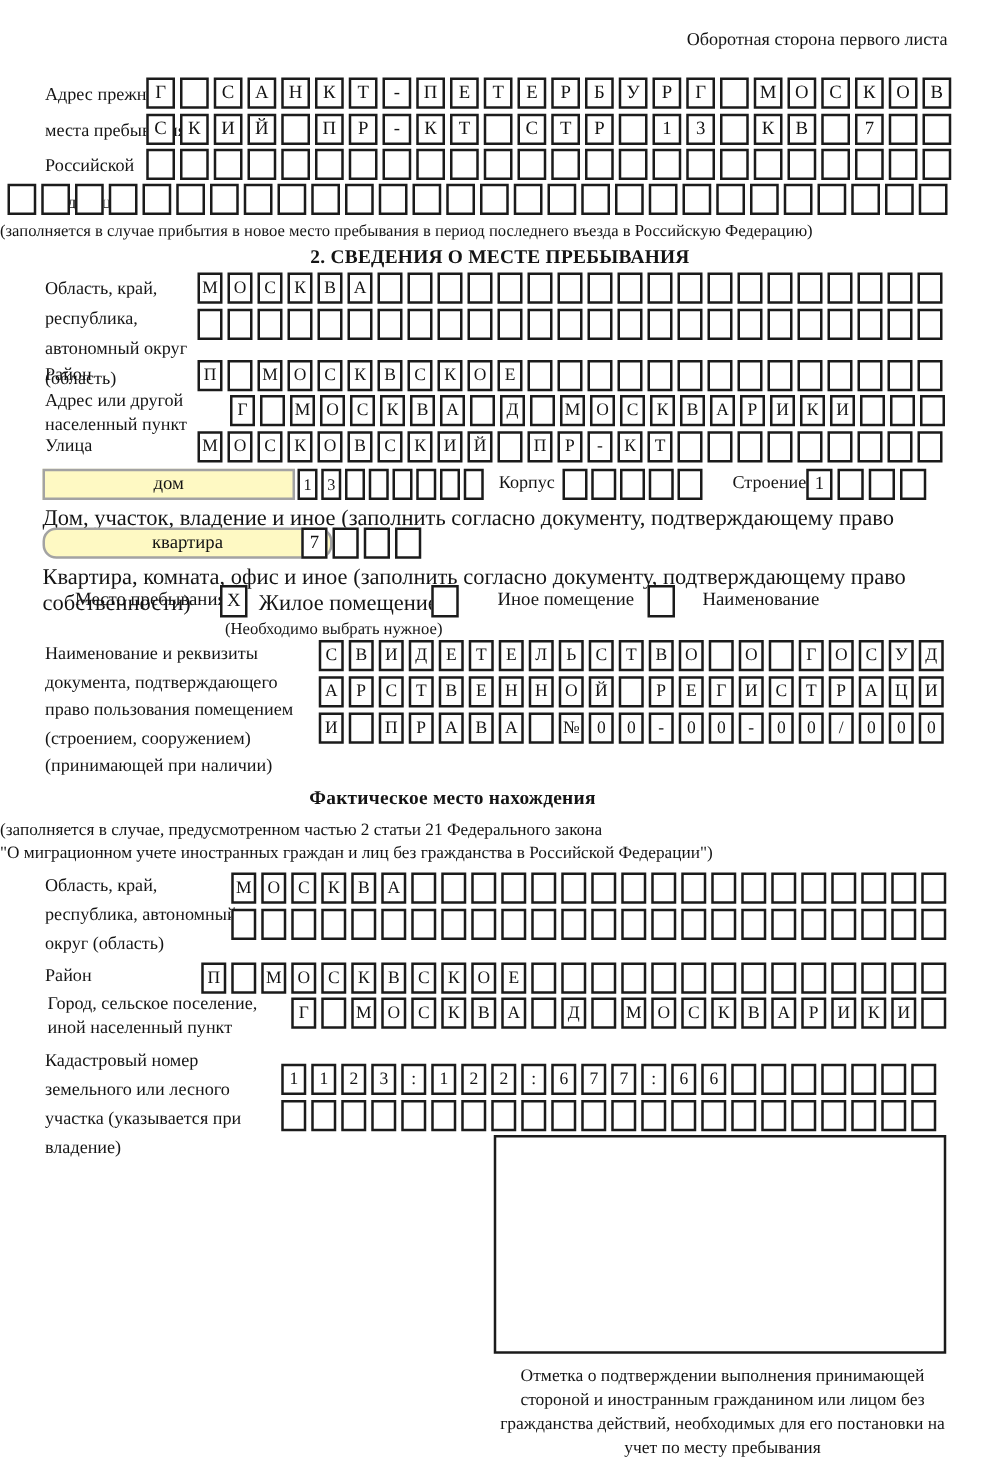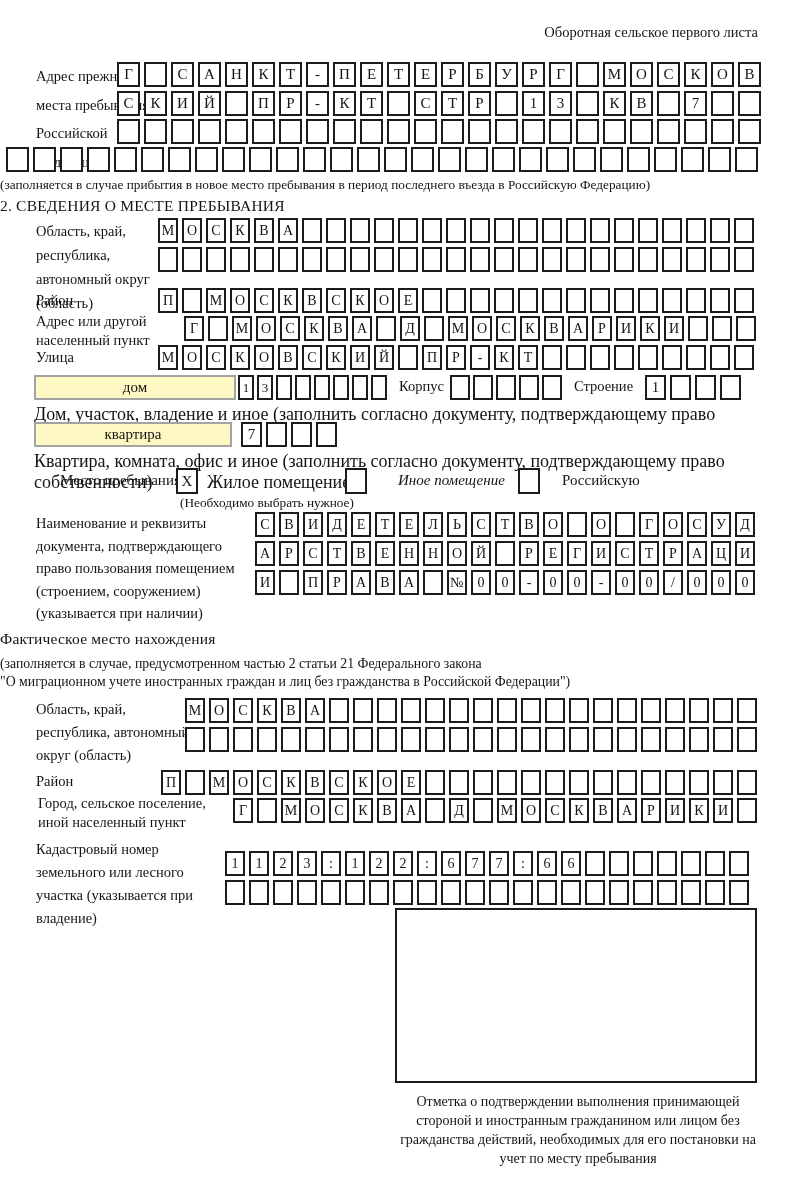--- a/index.html
+++ b/index.html
@@ -16,35 +16,35 @@
     font-size:15px;line-height:1;background:#fff;flex:0 0 auto;
   }
   .sm .cell{width:20px;font-size:14px;}
   .tiny .cell{width:16px;gap:3px;font-size:13px;}
   .tiny{gap:3px;}
   .mid .cell{width:20px;}
   .mid{gap:3px;}
   .st .cell{width:21px;}
   .capC{font-size:13.3px;text-align:left;}
   .capL{font-size:18px;}
-  .hd{font-size:15.5px;font-weight:normal;letter-spacing:.2px;}
+  .hd{font-size:15.5px;font-weight:bold;text-align:center;letter-spacing:.2px;}
   .wbox{
     position:absolute;box-sizing:border-box;border:2px solid #a3a3a3;height:25px;
     display:flex;align-items:center;justify-content:center;font-size:15px;background:#fef9c3;
   }
   .chk{
     position:absolute;box-sizing:border-box;border:2px solid #1b1b1b;width:22px;height:26px;
     display:flex;align-items:center;justify-content:center;font-size:15px;background:#fff;
   }
   .stamp{position:absolute;box-sizing:border-box;border:2px solid #1b1b1b;background:#fff;}
 </style>
 </head>
 <body>
 
-<div class="abs lbl" style="top:24px;left:450px;width:308px;text-align:right;">Оборотная сельское первого листа</div>
+<div class="abs lbl" style="top:24px;left:450px;width:308px;text-align:right;">Оборотная сторона первого листа</div>
 
 <div class="abs lbl" style="top:62px;left:36px;width:124px;line-height:28.5px;">Адрес прежнего места пребывания в Российской Федерации</div>
 <div class="cellrow" style="top:62px;left:117px;">
     <div class="cell">Г</div>
     <div class="cell"></div>
     <div class="cell">С</div>
     <div class="cell">А</div>
     <div class="cell">Н</div>
     <div class="cell">К</div>
     <div class="cell">Т</div>
@@ -306,48 +306,48 @@
     <div class="cell"></div>
   </div>
 <div class="abs lbl" style="top:378px;left:399px;">Корпус</div>
 <div class="cellrow mid" style="top:375px;left:450px;">
     <div class="cell"></div>
     <div class="cell"></div>
     <div class="cell"></div>
     <div class="cell"></div>
     <div class="cell"></div>
   </div>
-<div class="abs lbl" style="top:378px;left:574px;">Строение</div>
+<div class="abs lbl" style="top:378px;left:586px;">Строение</div>
 <div class="cellrow st" style="top:375px;left:645px;">
     <div class="cell">1</div>
     <div class="cell"></div>
     <div class="cell"></div>
     <div class="cell"></div>
   </div>
 <div class="abs capL" style="top:404px;left:34px;width:740px;">Дом, участок, владение и иное (заполнить согласно документу, подтверждающему право собственности)</div>
 
-<div class="wbox" style="top:422px;left:34px;width:198px;">квартира</div>
+<div class="wbox" style="top:422px;left:34px;width:232px;border-radius:11px;">квартира</div>
 <div class="cellrow st" style="top:422px;left:241px;">
     <div class="cell">7</div>
     <div class="cell"></div>
     <div class="cell"></div>
     <div class="cell"></div>
   </div>
 <div class="abs capL" style="top:451px;left:34px;width:740px;">Квартира, комната, офис и иное (заполнить согласно документу, подтверждающему право собственности)</div>
 
 <div class="abs" style="top:472px;left:48px;font-size:15px;margin-left:12px;">Место пребывания:</div>
 <div class="chk" style="top:468px;left:176px;">X</div>
 <div class="abs" style="top:472px;left:207px;font-size:18px;">Жилое помещение</div>
 <div class="chk" style="top:468px;left:345px;"></div>
-<div class="abs" style="top:472px;left:398px;font-size:15px;font-style:italic;">Иное помещение</div>
+<div class="abs" style="top:472px;left:398px;font-size:15px;">Иное помещение</div>
 <div class="chk" style="top:468px;left:518px;"></div>
-<div class="abs" style="top:472px;left:562px;font-size:15px;">Российскую</div>
+<div class="abs" style="top:472px;left:562px;font-size:15px;">Наименование</div>
 <div class="abs capC" style="top:495px;left:180px;width:340px;">(Необходимо выбрать нужное)</div>
 
-<div class="abs lbl" style="top:512px;left:36px;width:215px;line-height:22.5px;">Наименование и реквизиты документа, подтверждающего право пользования помещением (строением, сооружением) (указывается при наличии)</div>
+<div class="abs lbl" style="top:512px;left:36px;width:215px;line-height:22.5px;">Наименование и реквизиты документа, подтверждающего право пользования помещением (строением, сооружением) (принимающей при наличии)</div>
 <div class="cellrow sm" style="top:512px;left:255px;">
     <div class="cell">С</div>
     <div class="cell">В</div>
     <div class="cell">И</div>
     <div class="cell">Д</div>
     <div class="cell">Е</div>
     <div class="cell">Т</div>
     <div class="cell">Е</div>
     <div class="cell">Л</div>
     <div class="cell">Ь</div>

